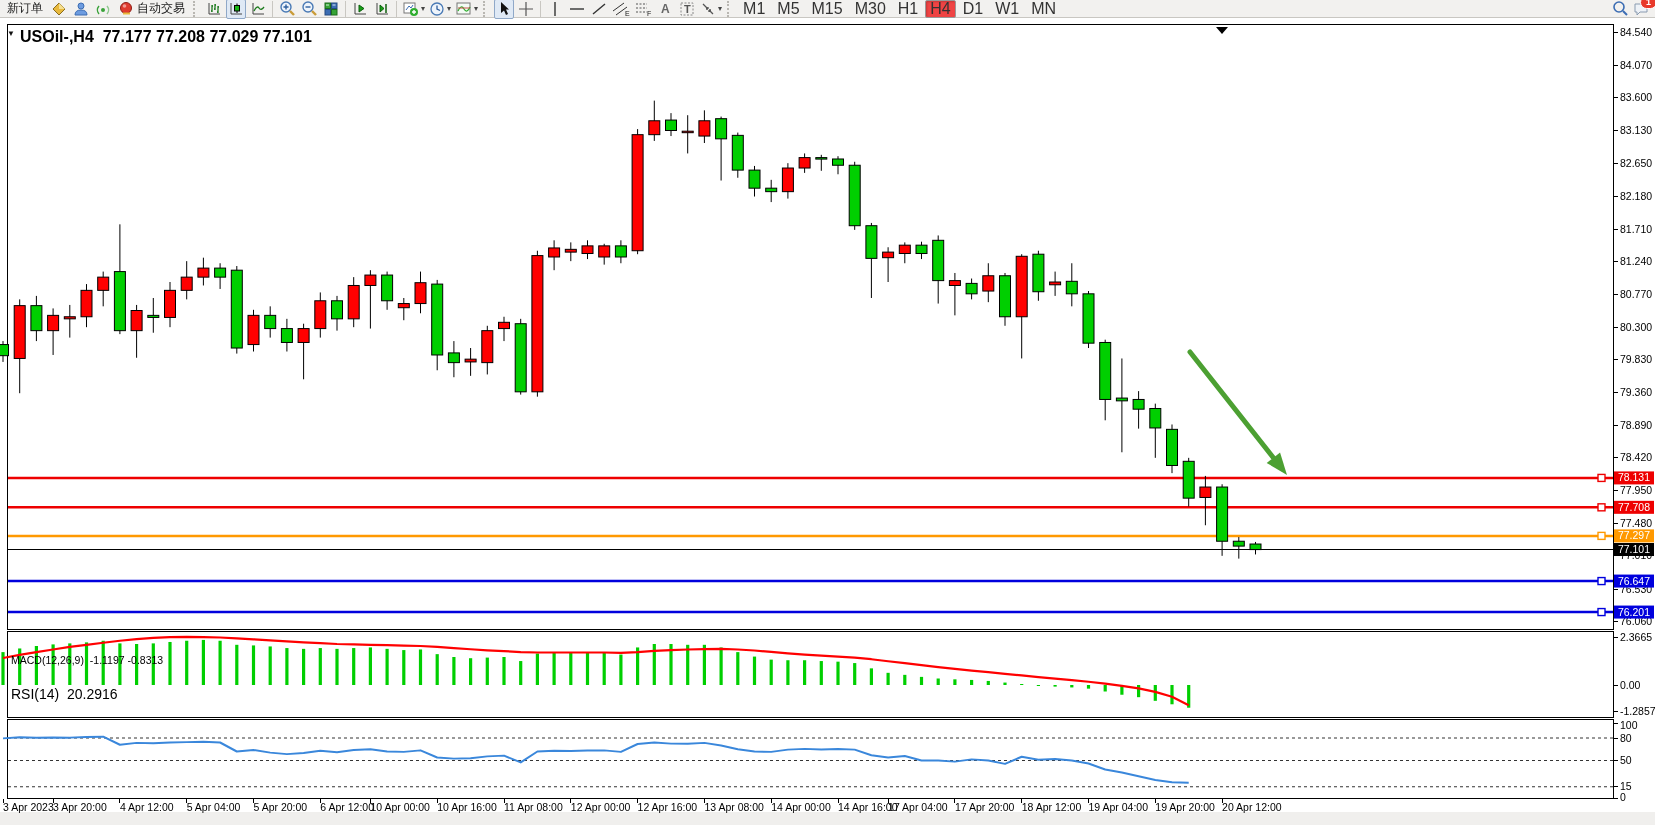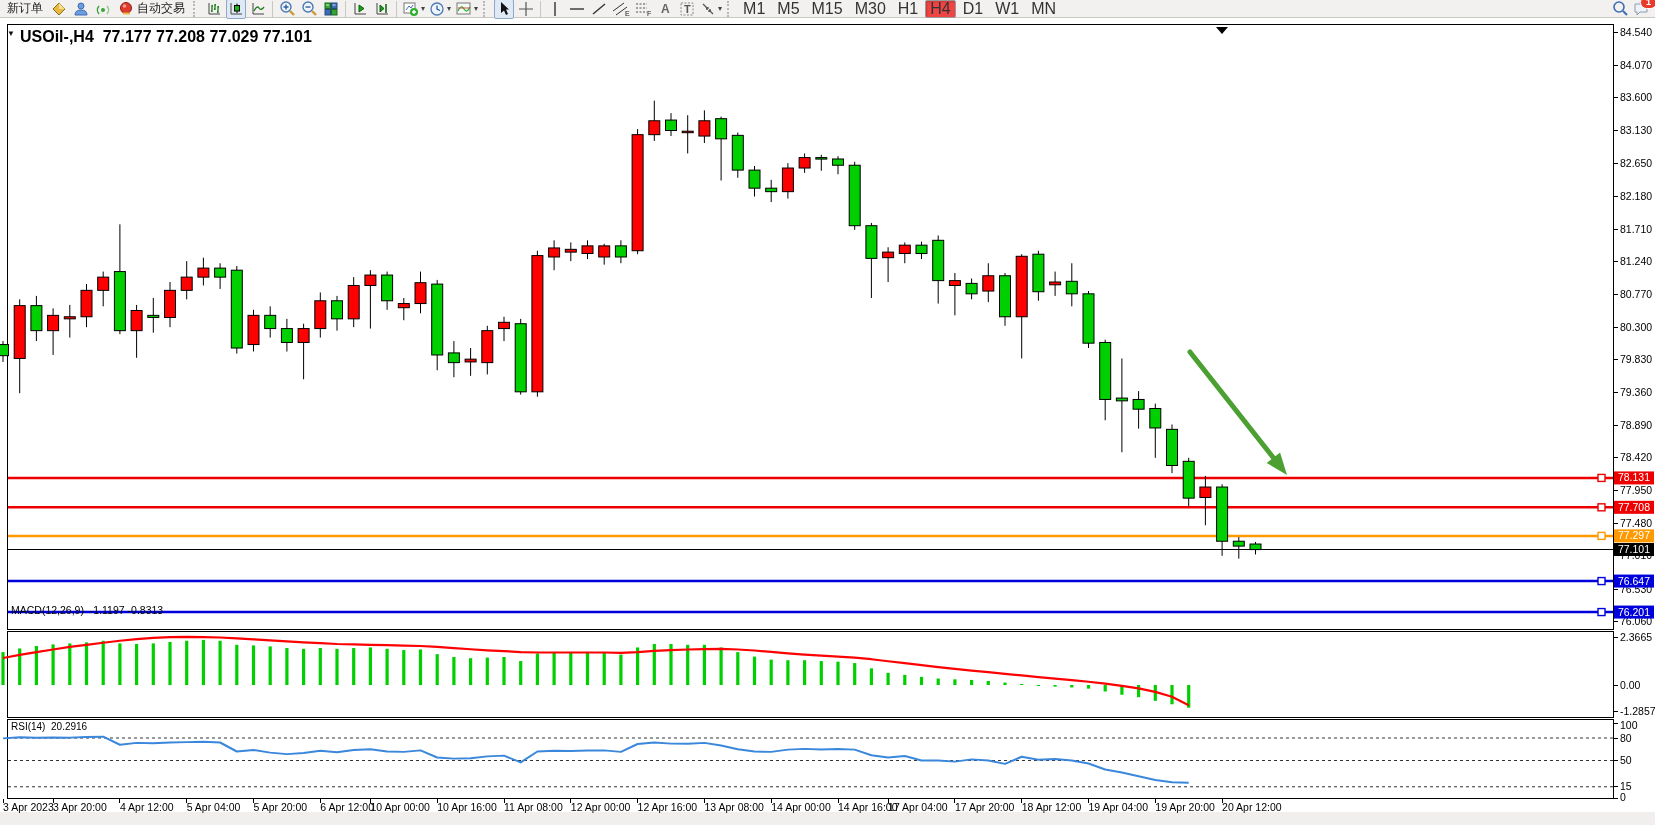--- a/index.html
+++ b/index.html
@@ -17,22 +17,22 @@
   .drop{font-size:8px;color:#444;margin-left:2px;}
   .spacer{flex:1;}
   .badgewrap{position:relative;}
   .badge{position:absolute;top:-4px;right:-6px;background:#e8392b;color:#fff;border-radius:8px;
     font-size:9px;line-height:11px;min-width:11px;text-align:center;padding:0 2px;font-weight:bold;border:1px solid #fff;}
   #chart-wrap{position:absolute;left:0;top:22px;width:1655px;height:803px;}
   #chart-svg{position:absolute;left:0;top:0;}
   .overlay{position:absolute;z-index:5;color:#000;white-space:nowrap;}
   #chart-title{left:20px;top:6px;font-size:16px;font-weight:bold;}
   #title-collapse{left:7px;top:7px;font-size:8px;color:#111;}
-  #macd-label{left:11px;top:582px;font-size:10.5px;text-align:right;}
-  #rsi-label{left:11px;top:699px;font-size:10px;}
+  #macd-label{left:11px;top:632px;font-size:10.5px;text-align:right;}
+  #rsi-label{left:11px;top:664px;font-size:14px;}
   svg text{font-family:"Liberation Sans",sans-serif;}
 </style>
 </head>
 <body>
 
 <div id="toolbar">
   <div class="tbtn textbtn">新订单</div>
   <div class="tbtn">
     <svg width="16" height="16">
         <polygon points="8,2 14,8 8,14 2,8" fill="#e8b93c" stroke="#8a6d1f"></polygon>

